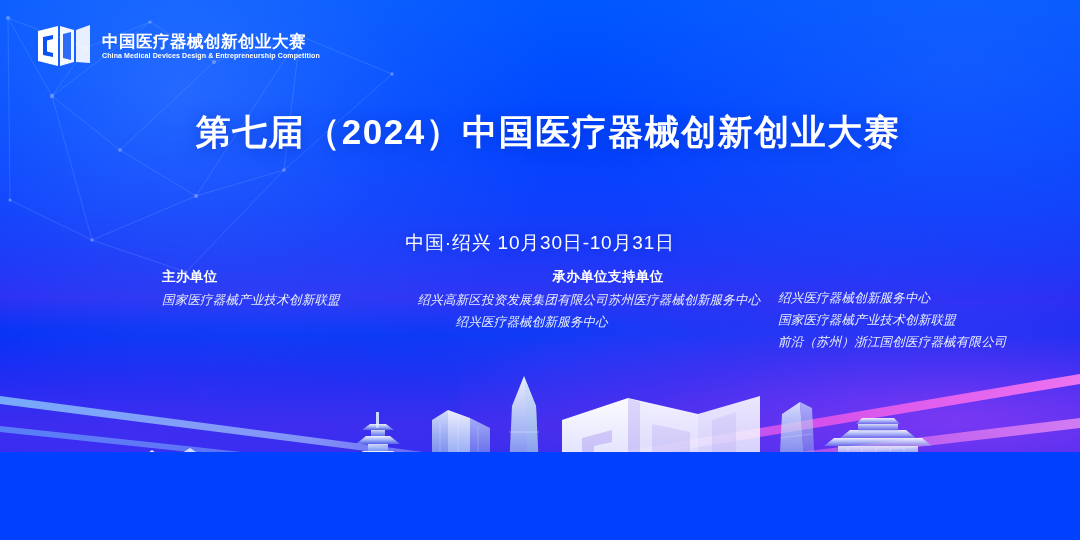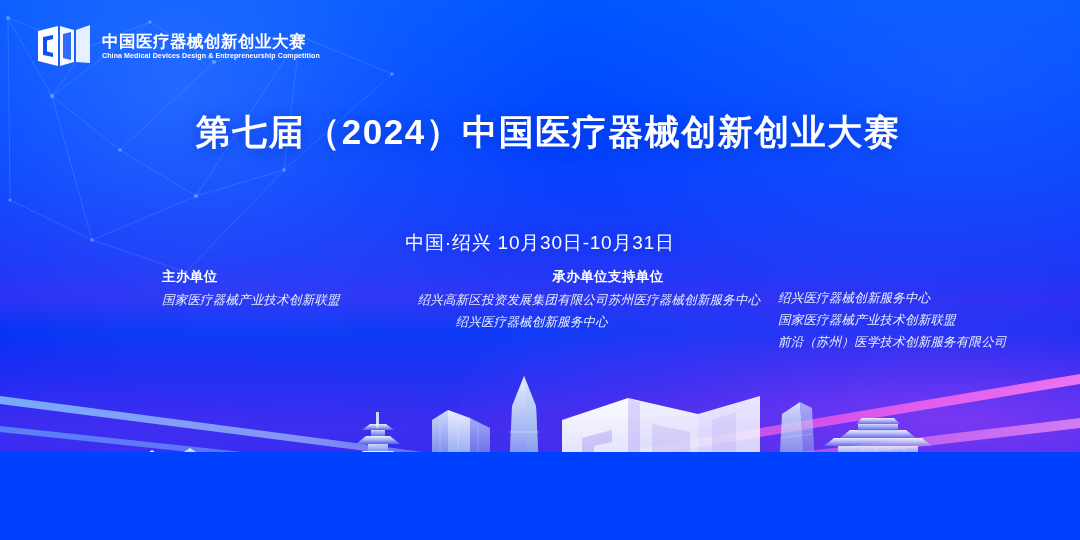--- a/index.html
+++ b/index.html
@@ -383,17 +383,17 @@
       <div class="org-item">绍兴高新区投资发展集团有限公司</div>
       <div class="org-item">绍兴医疗器械创新服务中心</div>
     </div>
     <div class="org-col c3">
       <div class="org-head">支持单位</div>
       <div class="org-item">苏州医疗器械创新服务中心</div>
     </div>
     <div class="org-col c4">
       <div class="org-item">绍兴医疗器械创新服务中心</div>
       <div class="org-item">国家医疗器械产业技术创新联盟</div>
-      <div class="org-item">前沿（苏州）医学技术创新服务有限公司</div>
+      <div class="org-item">前沿（苏州）浙江国创医疗器械有限公司</div>
     </div>
   </div>
 
 </div>
 
 </body></html>

